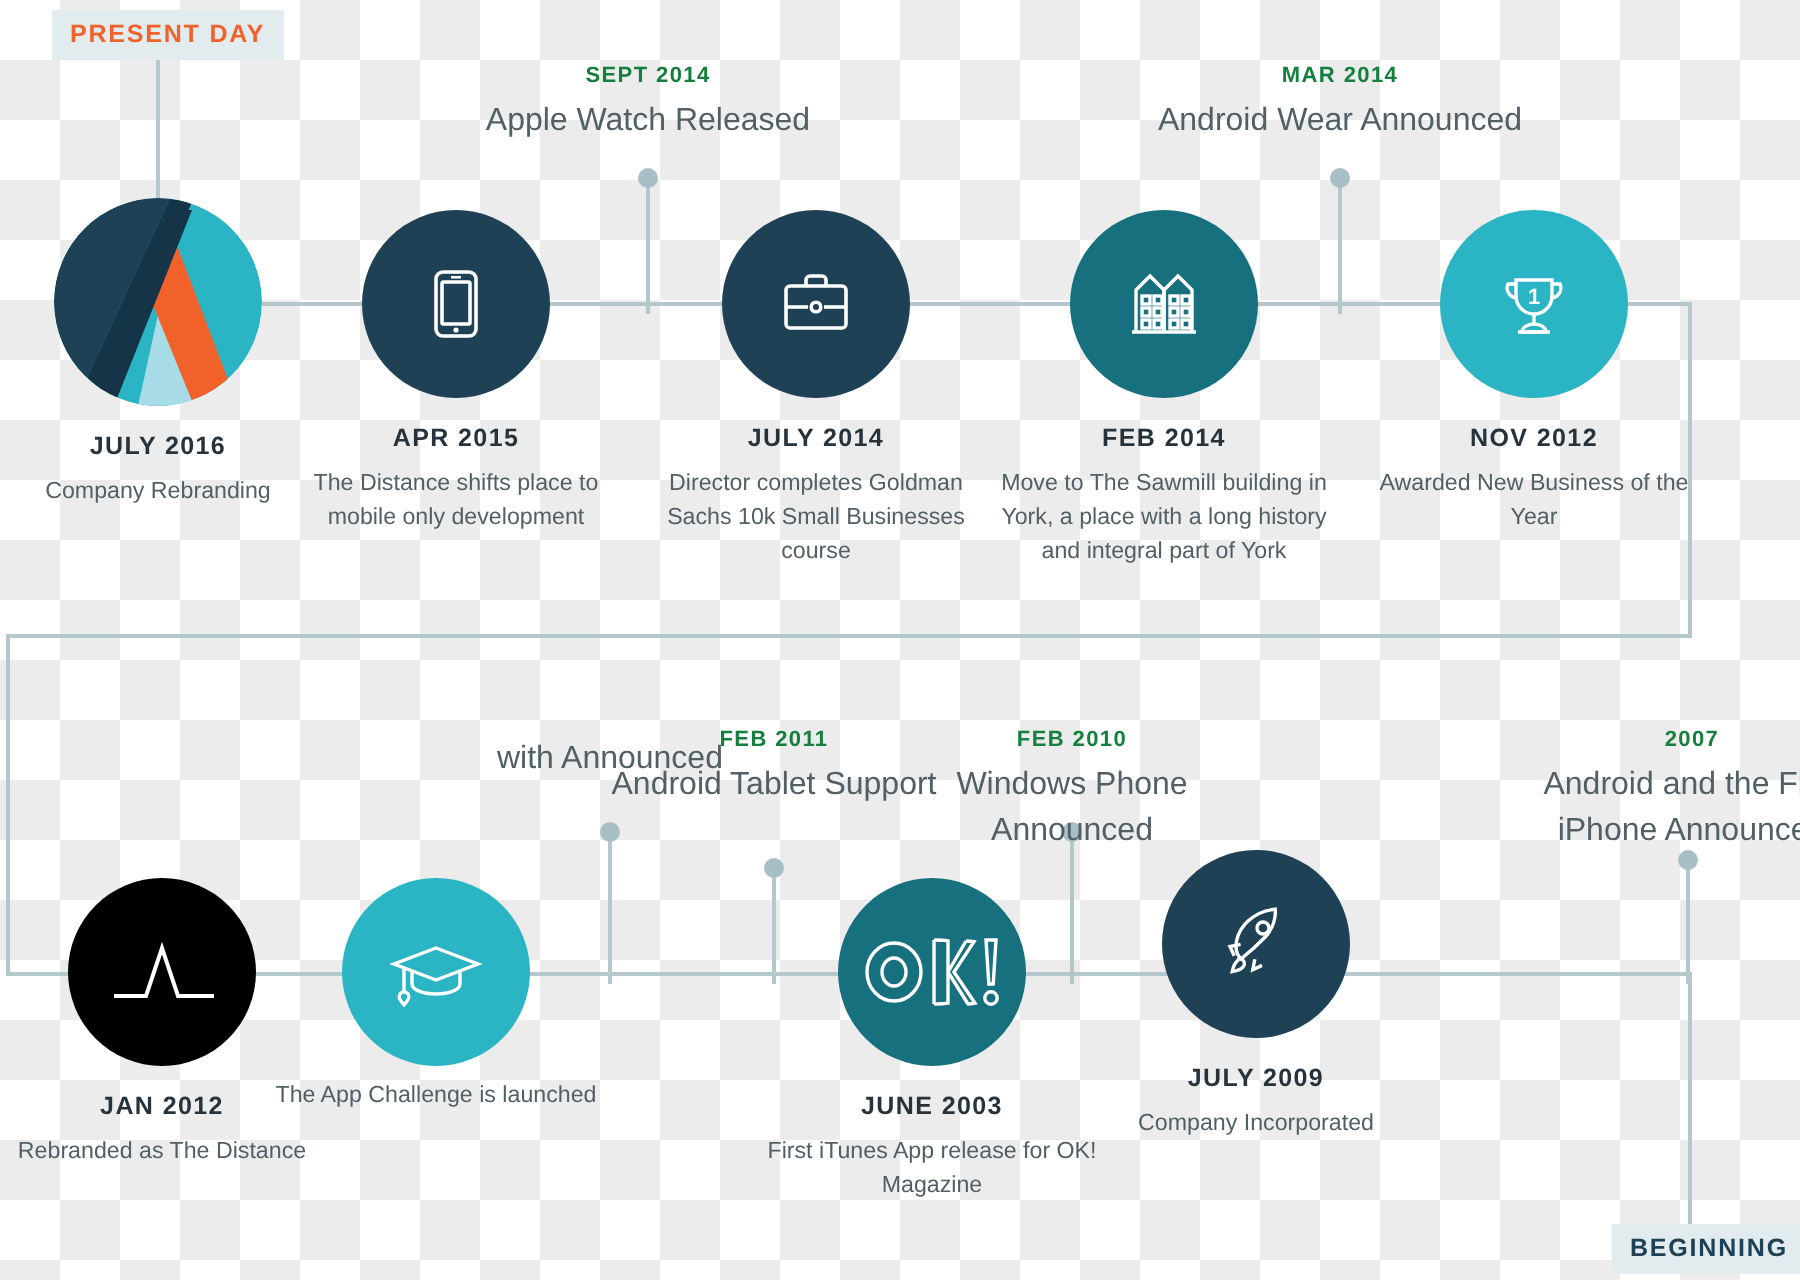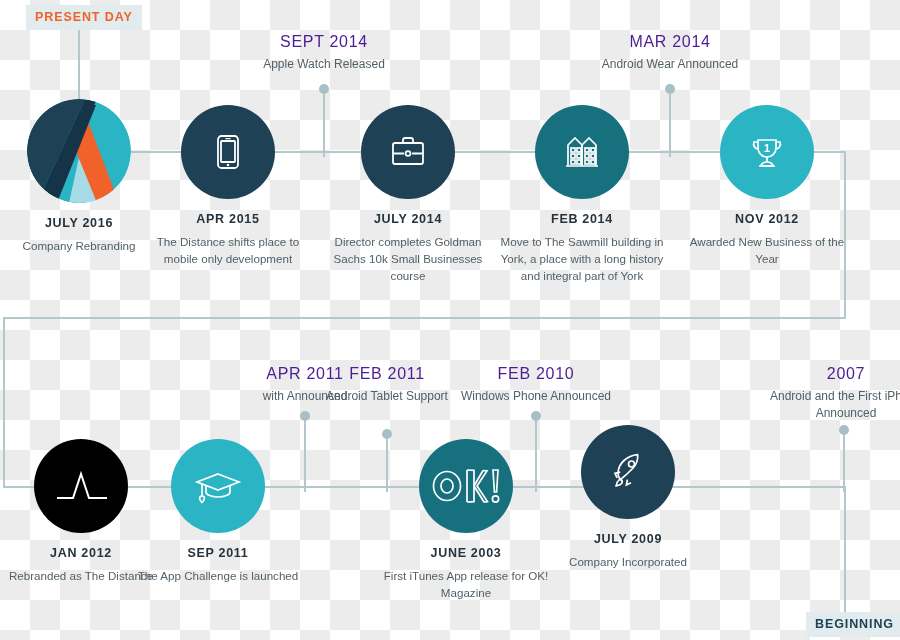--- a/index.html
+++ b/index.html
@@ -61,25 +61,25 @@
     white-space:nowrap;
   }
   .node .m-desc{
     font-size:11.6px;color:#515f67;line-height:1.45;
     margin-top:7px;padding:0 2px;
   }
 
   
   .anno{position:absolute;z-index:5;text-align:center;width:200px;}
   .anno .a-date{
-    font-size:16px;font-weight:normal;color:#4c1d95;letter-spacing:.7px;
+    font-size:11px;font-weight:bold;color:#15803d;letter-spacing:.7px;
     line-height:1.2;white-space:nowrap;
   }
   .anno .a-desc{
-    font-size:12px;color:#515f67;line-height:1.42;margin-top:5px;
+    font-size:16px;color:#515f67;line-height:1.42;margin-top:5px;
   }
   .lolli{position:absolute;z-index:3;}
   .lolli .stem{position:absolute;width:2px;background:#b3c7cd;left:4px;top:5px;}
   .lolli .dot{
     position:absolute;left:0;top:0;width:10px;height:10px;border-radius:50%;
     background:#a9bfc7;
   }
 </style>
 </head>
 <body>
@@ -208,21 +208,20 @@
         <path d="M19 39c0-2.2 2.7-4 6-4s6 1.8 6 4z"></path>
         <line x1="17" y1="39" x2="33" y2="39"></line>
         <text x="25" y="25" font-family="Liberation Sans, sans-serif" font-size="11" font-weight="bold" fill="#ffffff" stroke="none" text-anchor="middle">1</text>
       </svg>
     </div>
     <div class="m-date">NOV 2012</div>
     <div class="m-desc">Awarded New Business of the Year</div>
   </div>
 
   <div class="anno" style="left:205px;top:364px;">
-    <div class="a-date">APR 2011</div>
     <div class="a-desc">with Announced</div>
   </div>
   <div class="lolli" style="left:300px;top:411px;">
     <div class="stem" style="height:76px;"></div>
     <div class="dot"></div>
   </div>
 
   <div class="anno" style="left:287px;top:364px;">
     <div class="a-date">FEB 2011</div>
     <div class="a-desc">Android Tablet Support</div>
@@ -262,21 +261,20 @@
 
   <div class="node" style="left:133px;top:439px;">
     <div class="bubble" style="background:#2ab4c4;width:94px;height:94px;">
       <svg width="54" height="54" viewBox="0 0 54 54" fill="none" stroke="#ffffff" stroke-width="1.7">
         <polygon points="27,15 48,23 27,31 6,23"></polygon>
         <path d="M15 26.5V33c0 2.8 5.4 5 12 5s12-2.2 12-5v-6.5"></path>
         <line x1="11" y1="24.5" x2="11" y2="37"></line>
         <path d="M11 37c-1.4 0-2.4 1.1-2.4 2.4S11 43.5 11 43.5s2.4-2.8 2.4-4.1S12.4 37 11 37z"></path>
       </svg>
     </div>
-    <div class="m-date">SEP 2011</div>
     <div class="m-desc">The App Challenge is launched</div>
   </div>
 
   <div class="node" style="left:381px;top:439px;">
     <div class="bubble" style="background:#17707e;width:94px;height:94px;">
       <svg width="78" height="54" viewBox="0 0 78 54" fill="none" stroke="#ffffff" stroke-width="1.7">
         <ellipse cx="20" cy="27" rx="13.5" ry="14.5"></ellipse>
         <ellipse cx="20" cy="27" rx="6" ry="7"></ellipse>
         <path d="M40 11v32"></path>
         <path d="M40 11c5 0 7 .4 7 .4v31.2s-2 .4-7 .4"></path>

